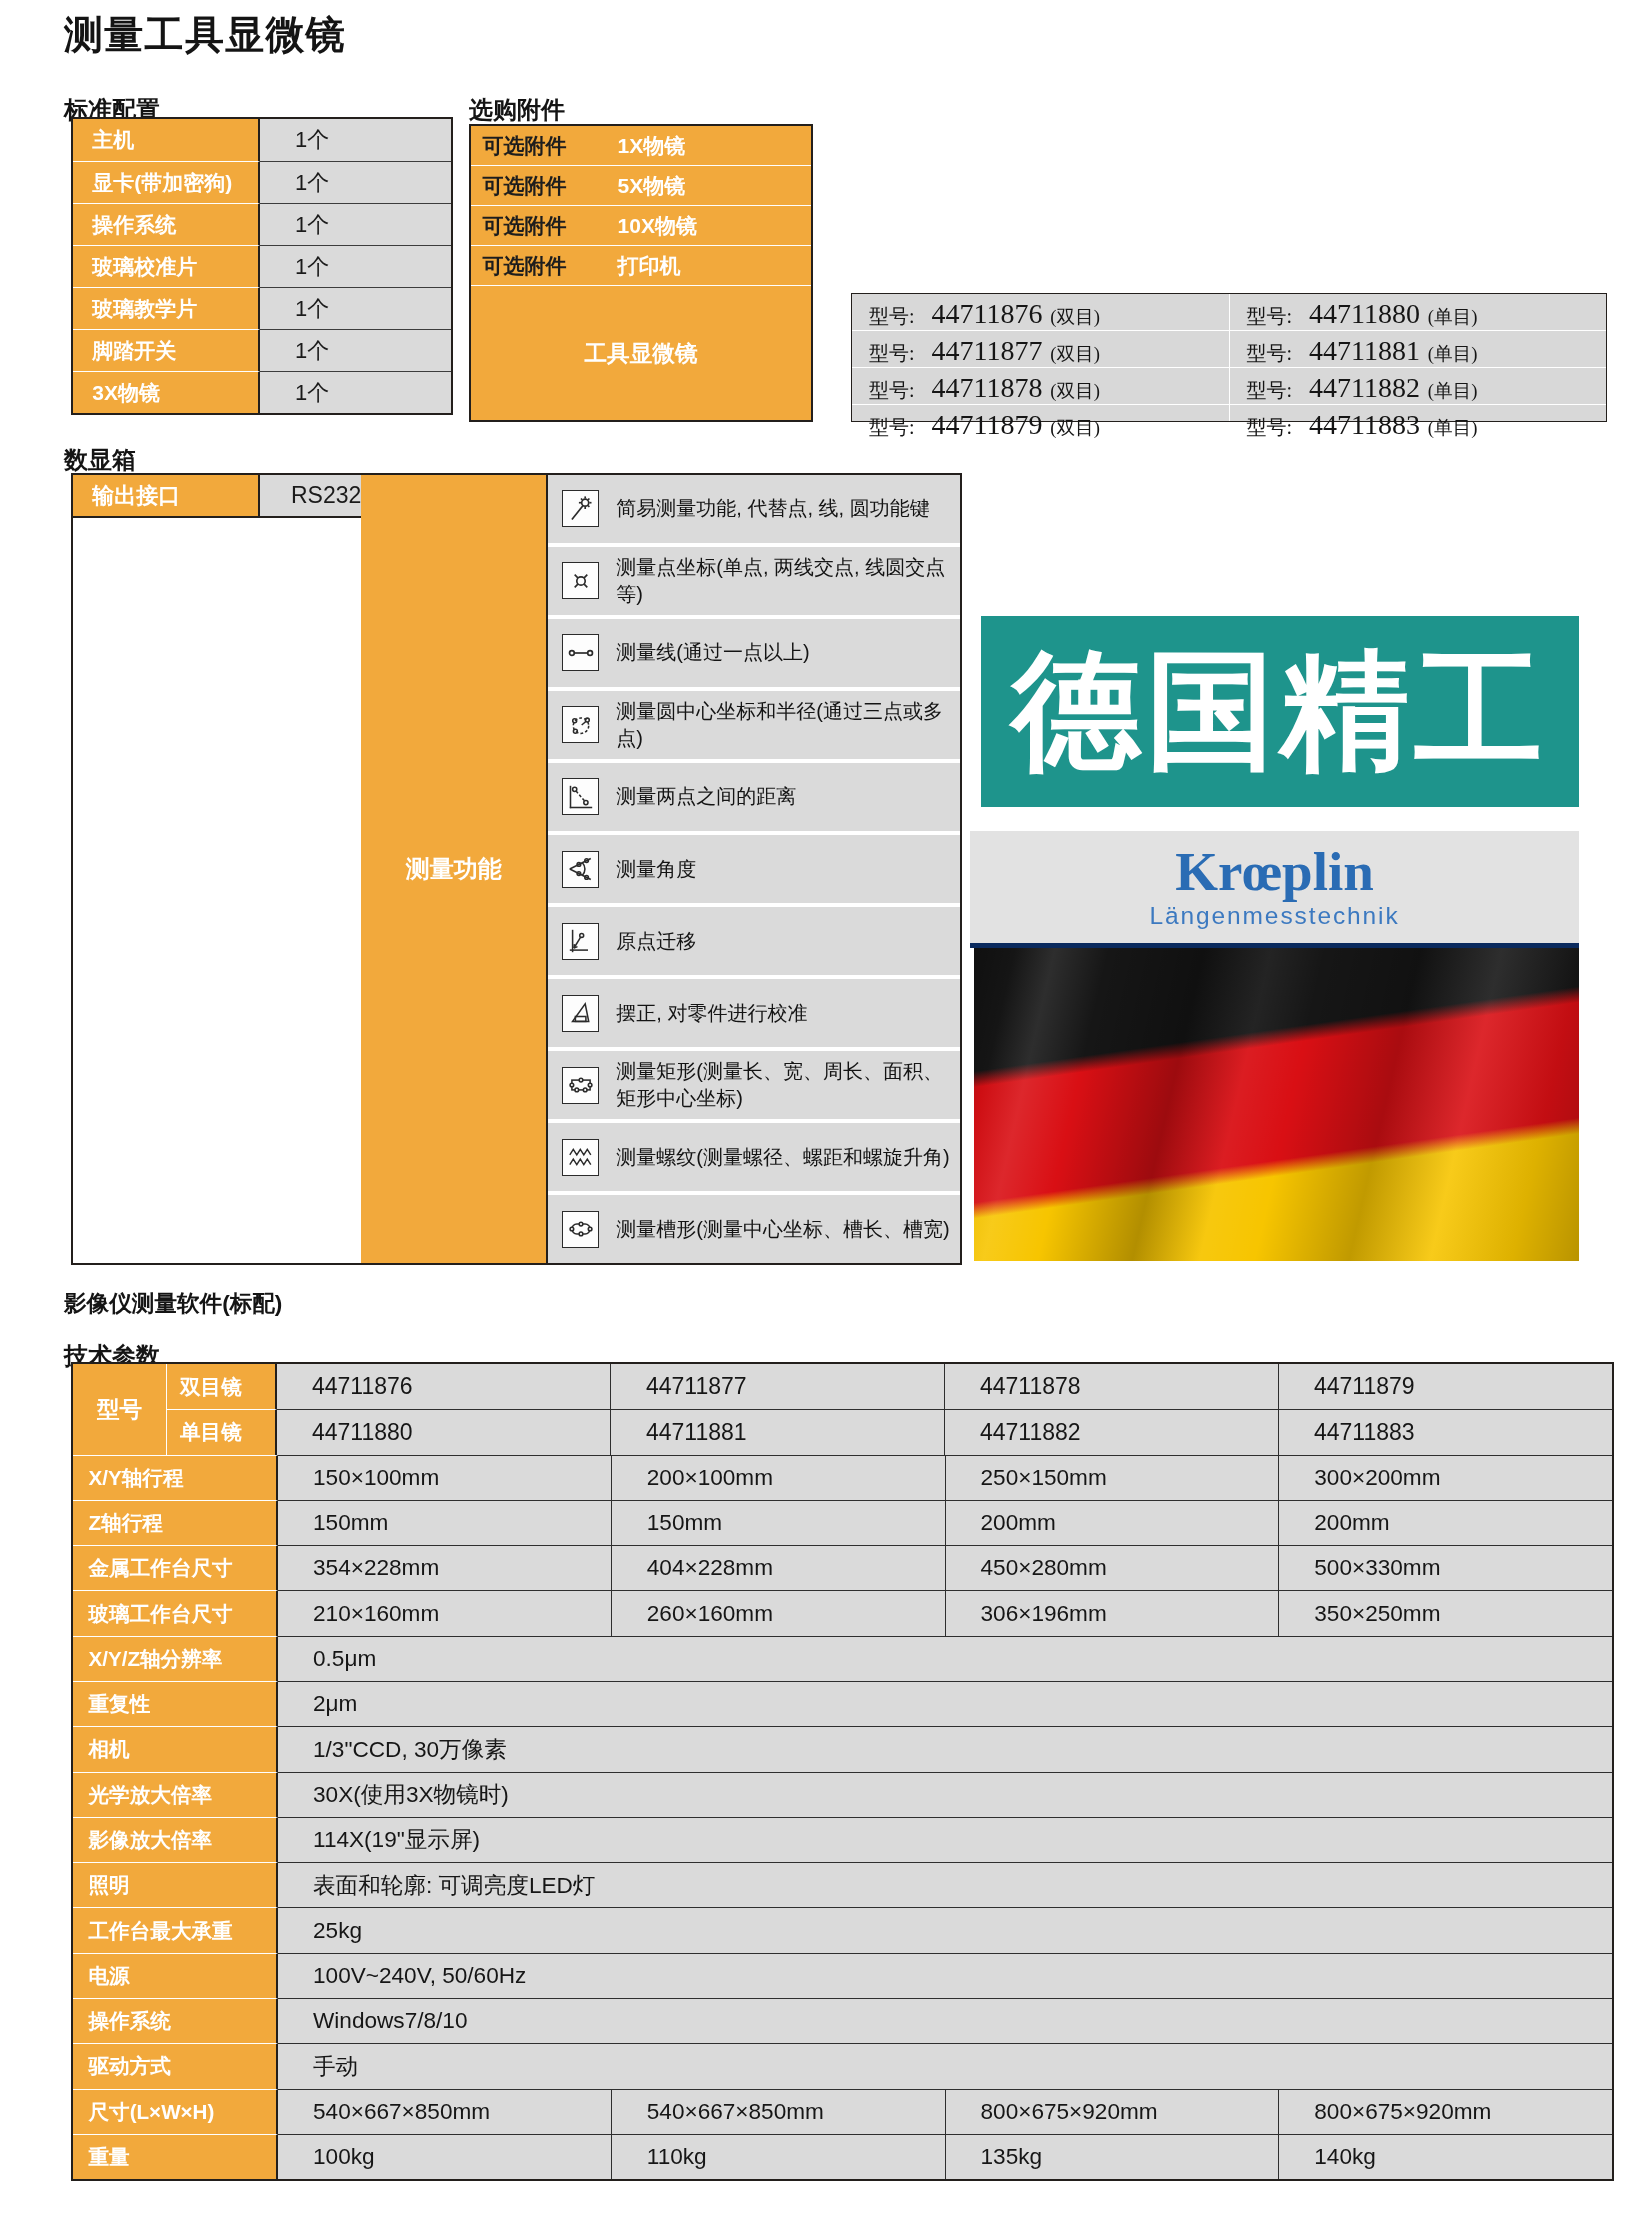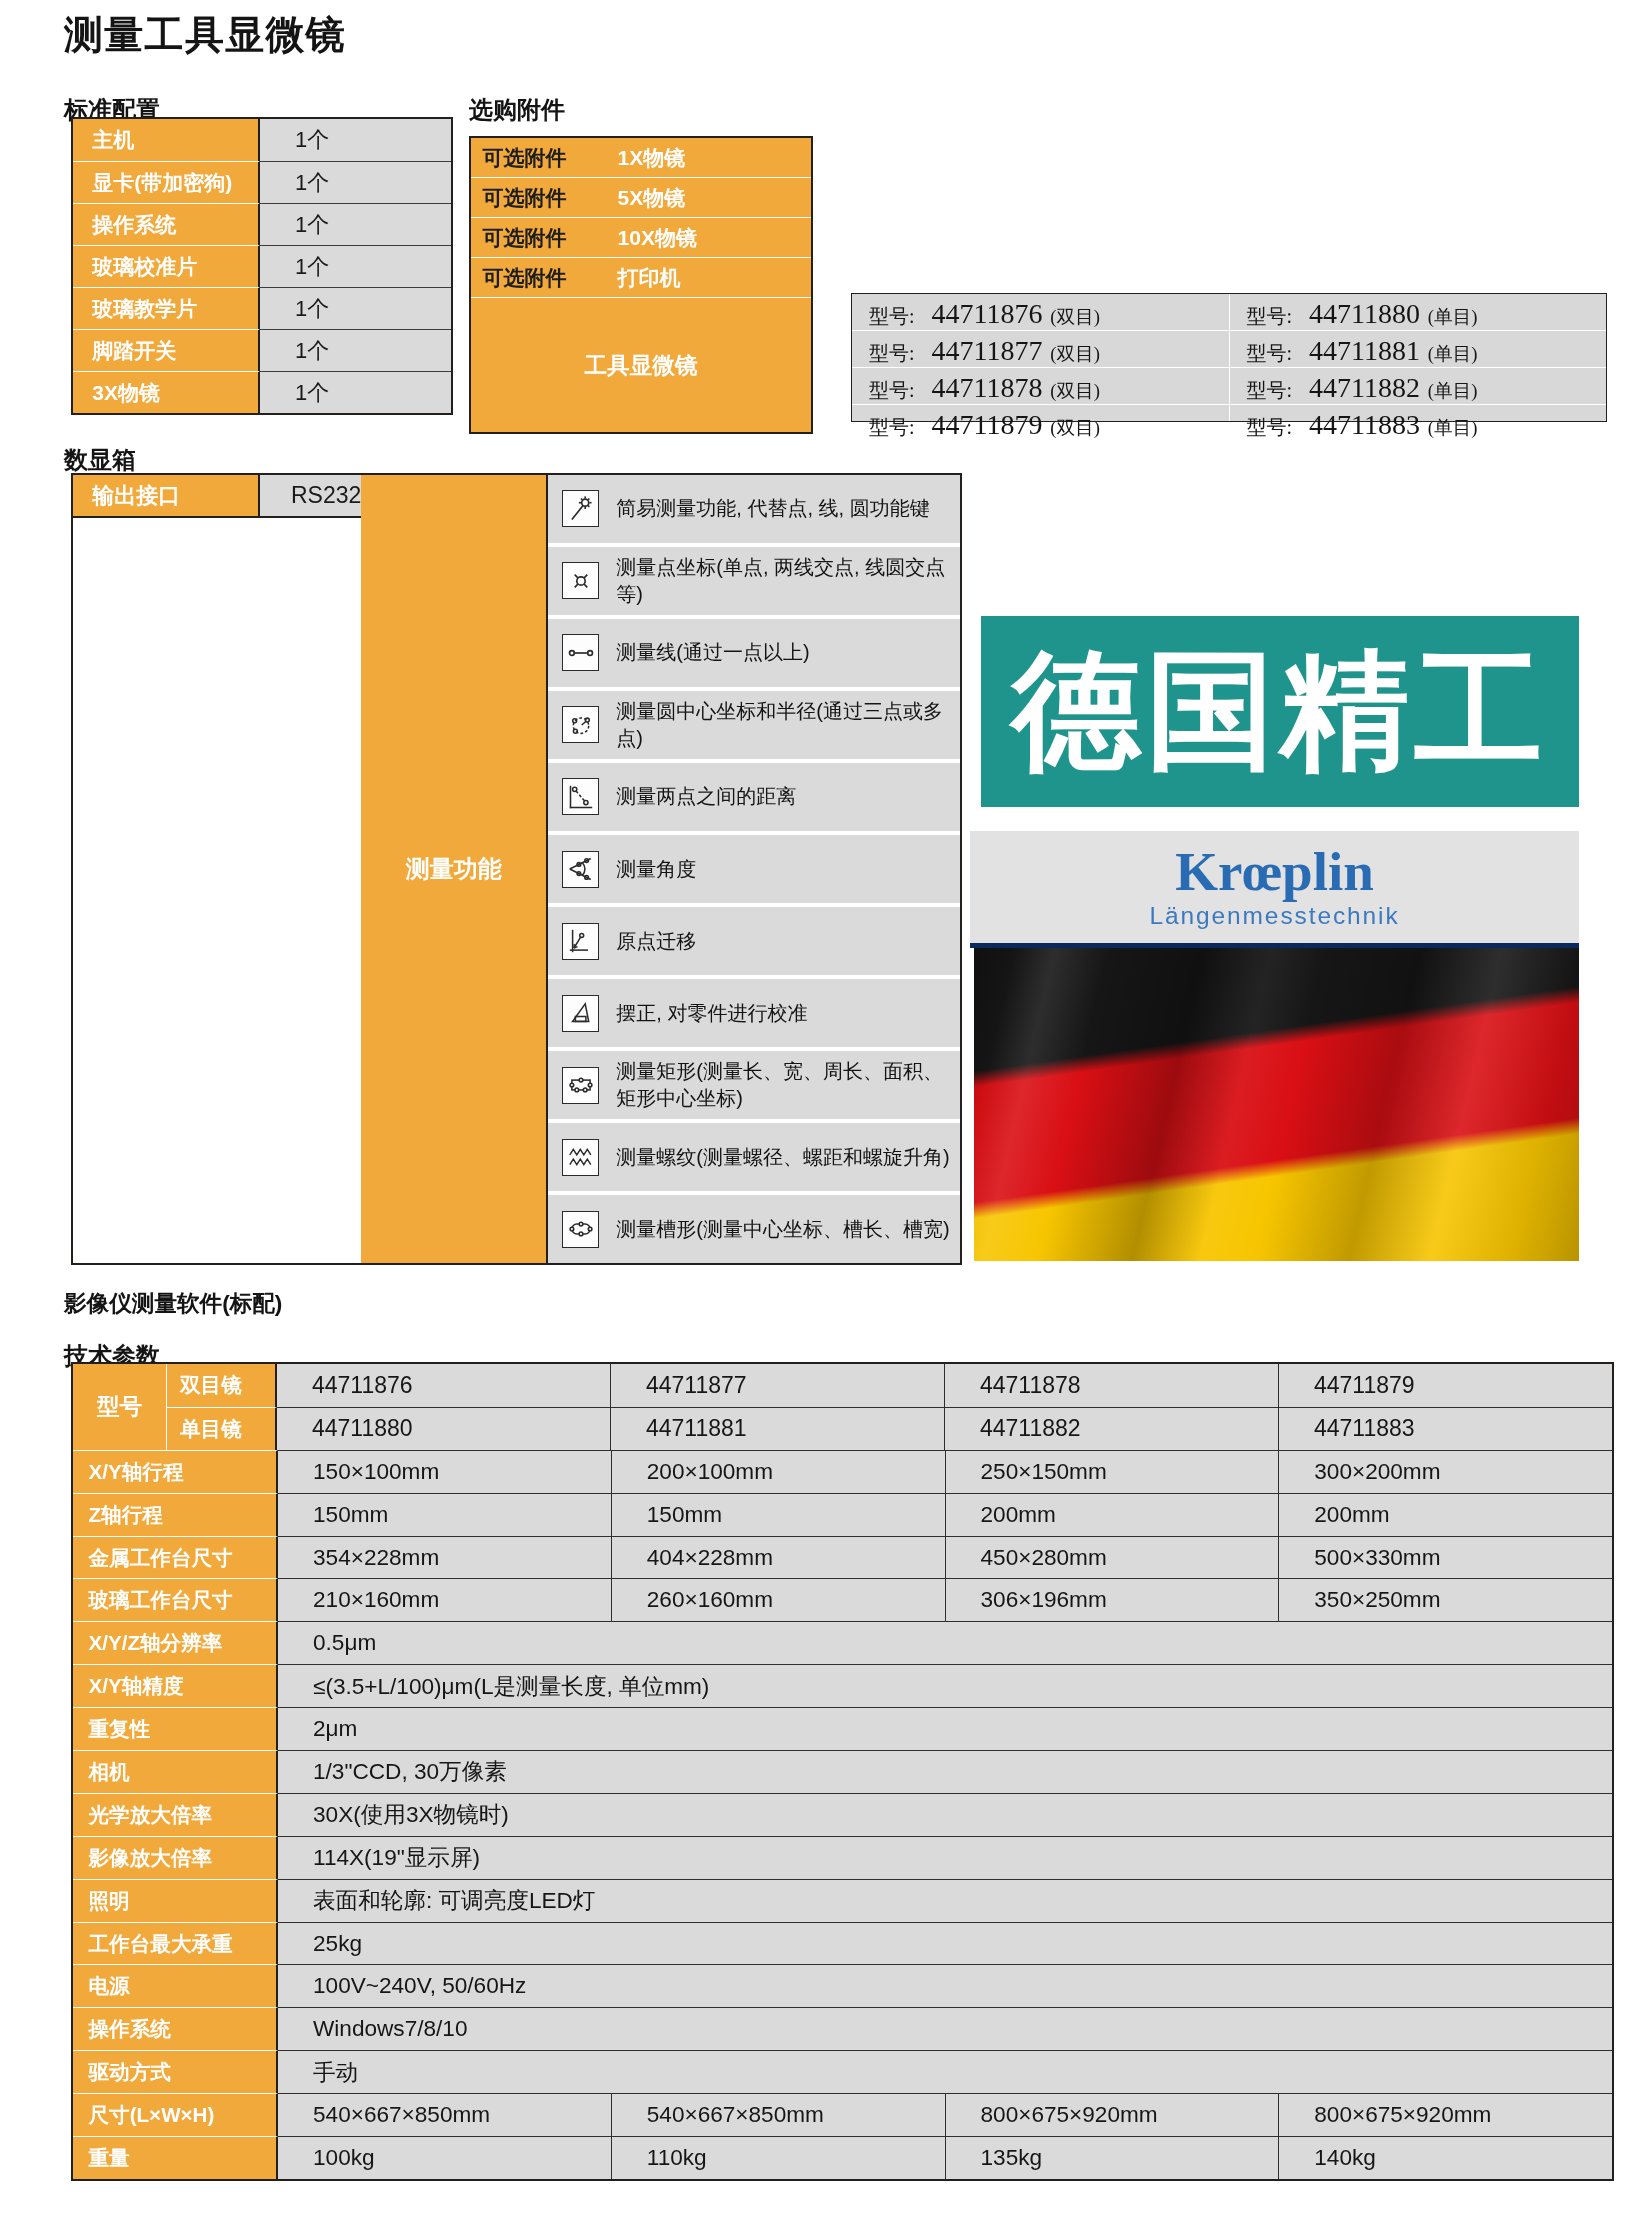--- a/index.html
+++ b/index.html
@@ -14,21 +14,21 @@
   .std-row{flex:1;display:flex;min-height:0;}
   .std-row .lbl{width:187px;background:#F2A93C;color:#fff;font-weight:bold;font-size:21px;
                 display:flex;align-items:center;padding-left:19.3px;box-sizing:border-box;
                 border-right:2.6px solid #231f1c;}
   .std-row .val{flex:1;background:#DADADA;color:#1a1a1a;font-size:22px;
                 display:flex;align-items:center;padding-left:35px;}
   .std-row + .std-row .lbl{border-top:1.9px solid #ffffff;}
   .std-row + .std-row .val{border-top:1.9px solid #3c3c3c;}
 
   
-  .acc-table{position:absolute;left:469px;top:136px;width:344px;height:298px;
+  .acc-table{position:absolute;left:469px;top:124px;width:344px;height:298px;
              border:2.6px solid #231f1c;box-sizing:border-box;background:#F2A93C;
              display:flex;flex-direction:column;}
   .acc-row{height:39px;display:flex;align-items:center;border-bottom:1.9px solid #ffffff;}
   .acc-row .a-lbl{font-size:21px;font-weight:bold;color:#1d1d1d;padding-left:11.6px;width:135px;}
   .acc-row .a-val{font-size:21px;font-weight:bold;color:#ffffff;}
   .acc-merged{flex:1;display:flex;align-items:center;justify-content:center;
               color:#ffffff;font-size:22.6px;font-weight:bold;}
 
   
   .model-table{position:absolute;left:851px;top:293px;width:756px;height:129px;
@@ -416,24 +416,20 @@
         <div class="t-val">210×160mm</div>
         <div class="t-val">260×160mm</div>
         <div class="t-val">306×196mm</div>
         <div class="t-val">350×250mm</div>
       </div>
     <div class="t-row">
         <div class="t-lbl">X/Y/Z轴分辨率</div>
         <div class="t-val">0.5μm</div>
       </div>
     <div class="t-row">
-        <div class="t-lbl">X/Y轴精度</div>
-        <div class="t-val">≤(3.5+L/100)μm(L是测量长度, 单位mm)</div>
-      </div>
-    <div class="t-row">
         <div class="t-lbl">重复性</div>
         <div class="t-val">2μm</div>
       </div>
     <div class="t-row">
         <div class="t-lbl">相机</div>
         <div class="t-val">1/3"CCD, 30万像素</div>
       </div>
     <div class="t-row">
         <div class="t-lbl">光学放大倍率</div>
         <div class="t-val">30X(使用3X物镜时)</div>

